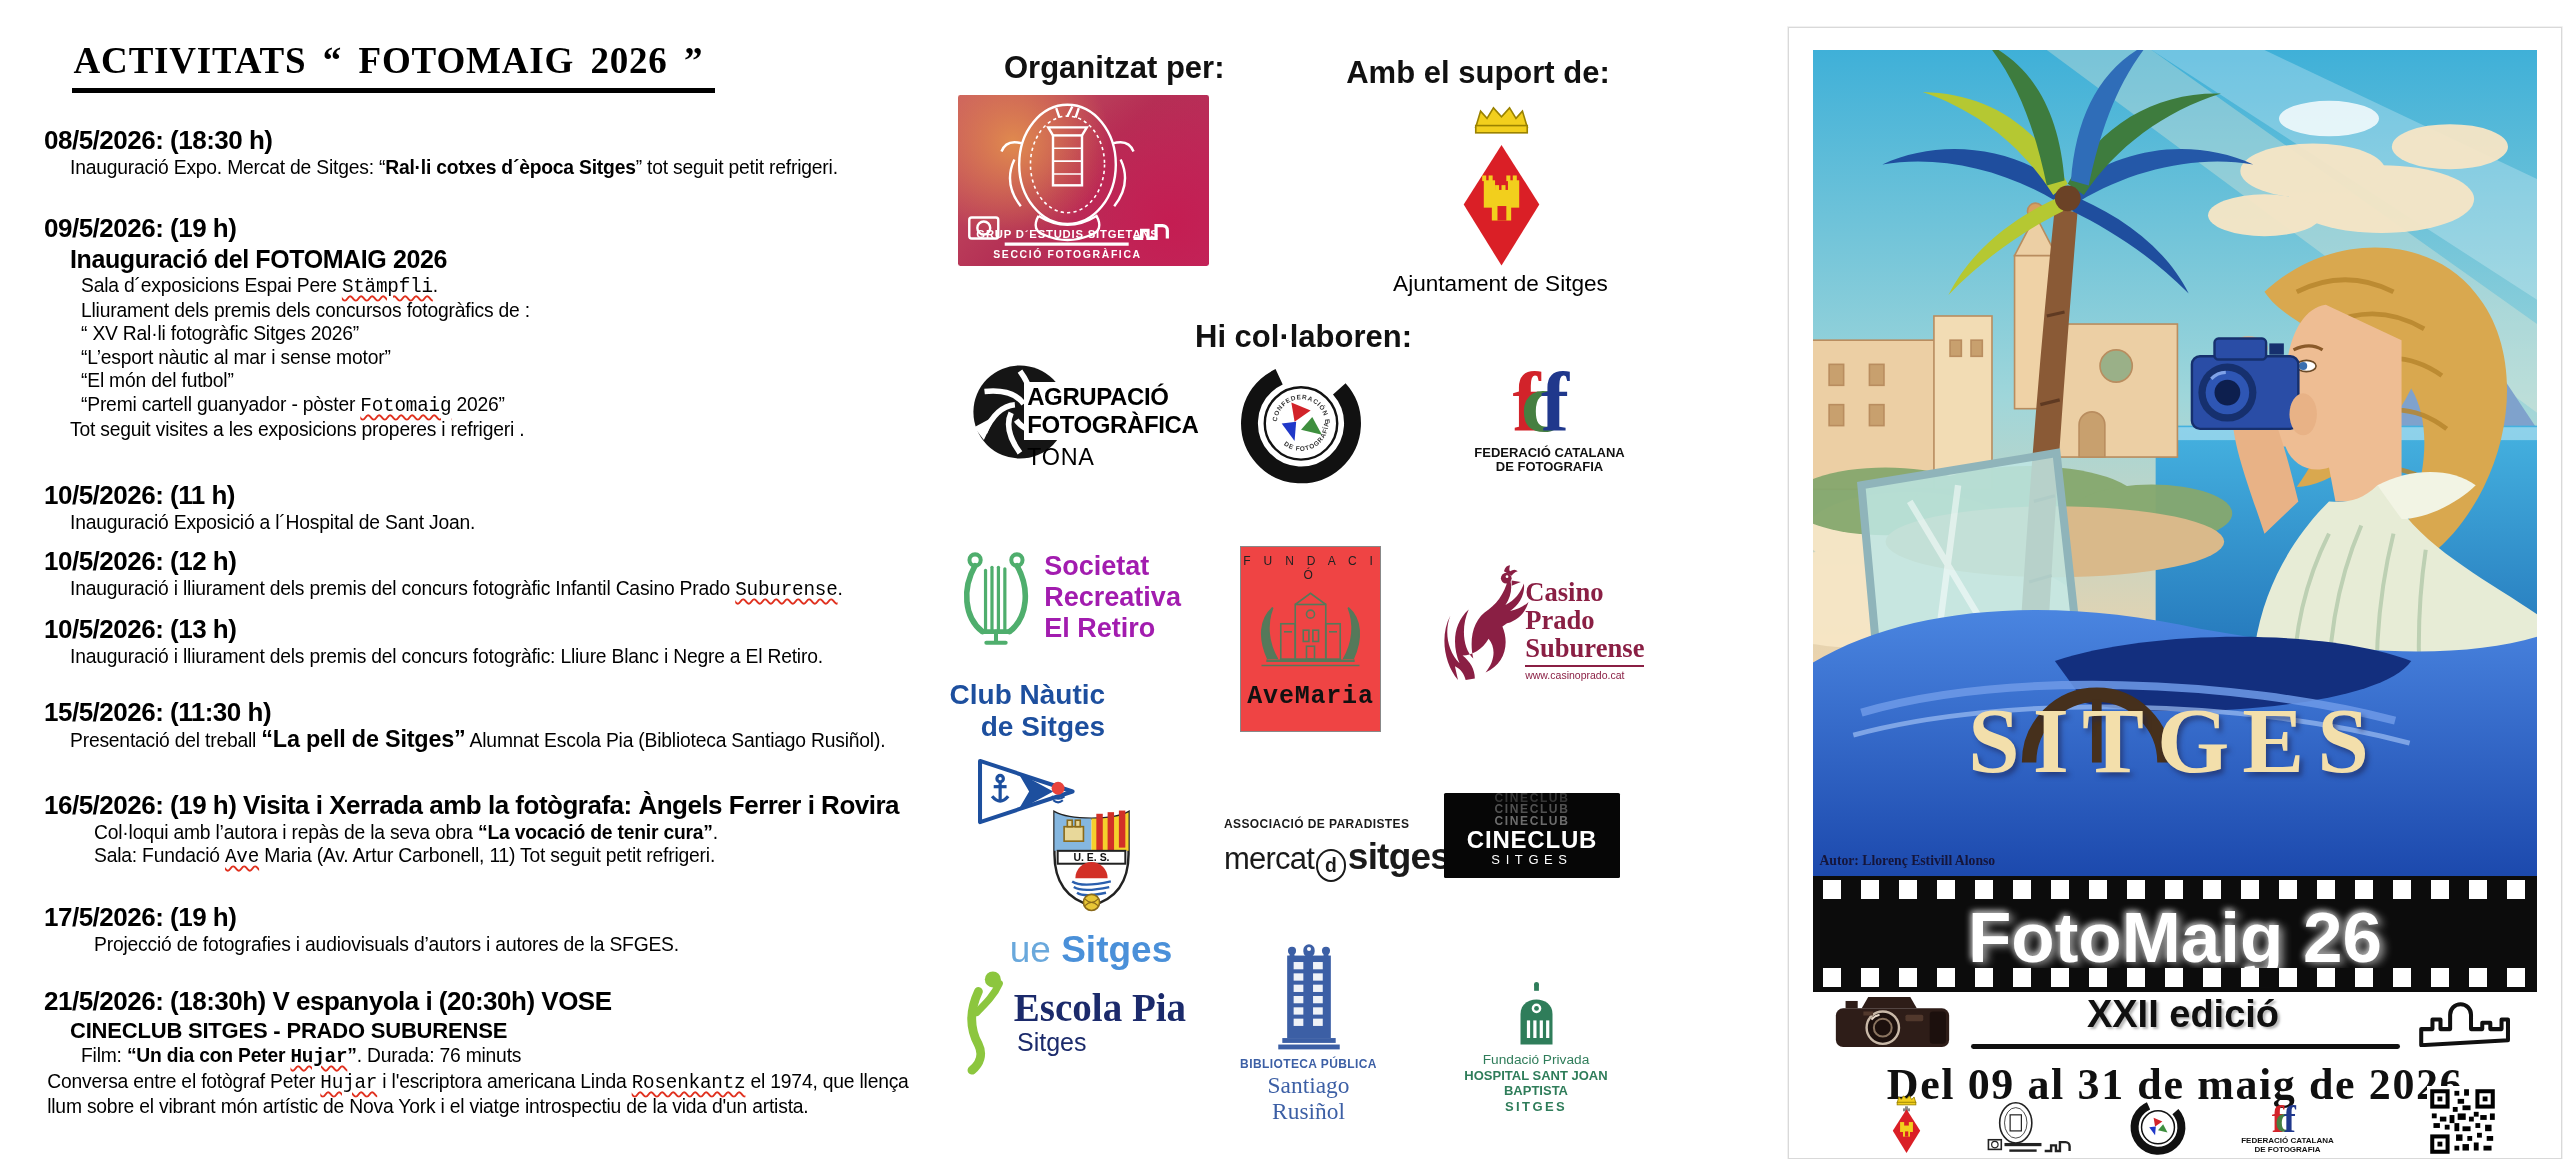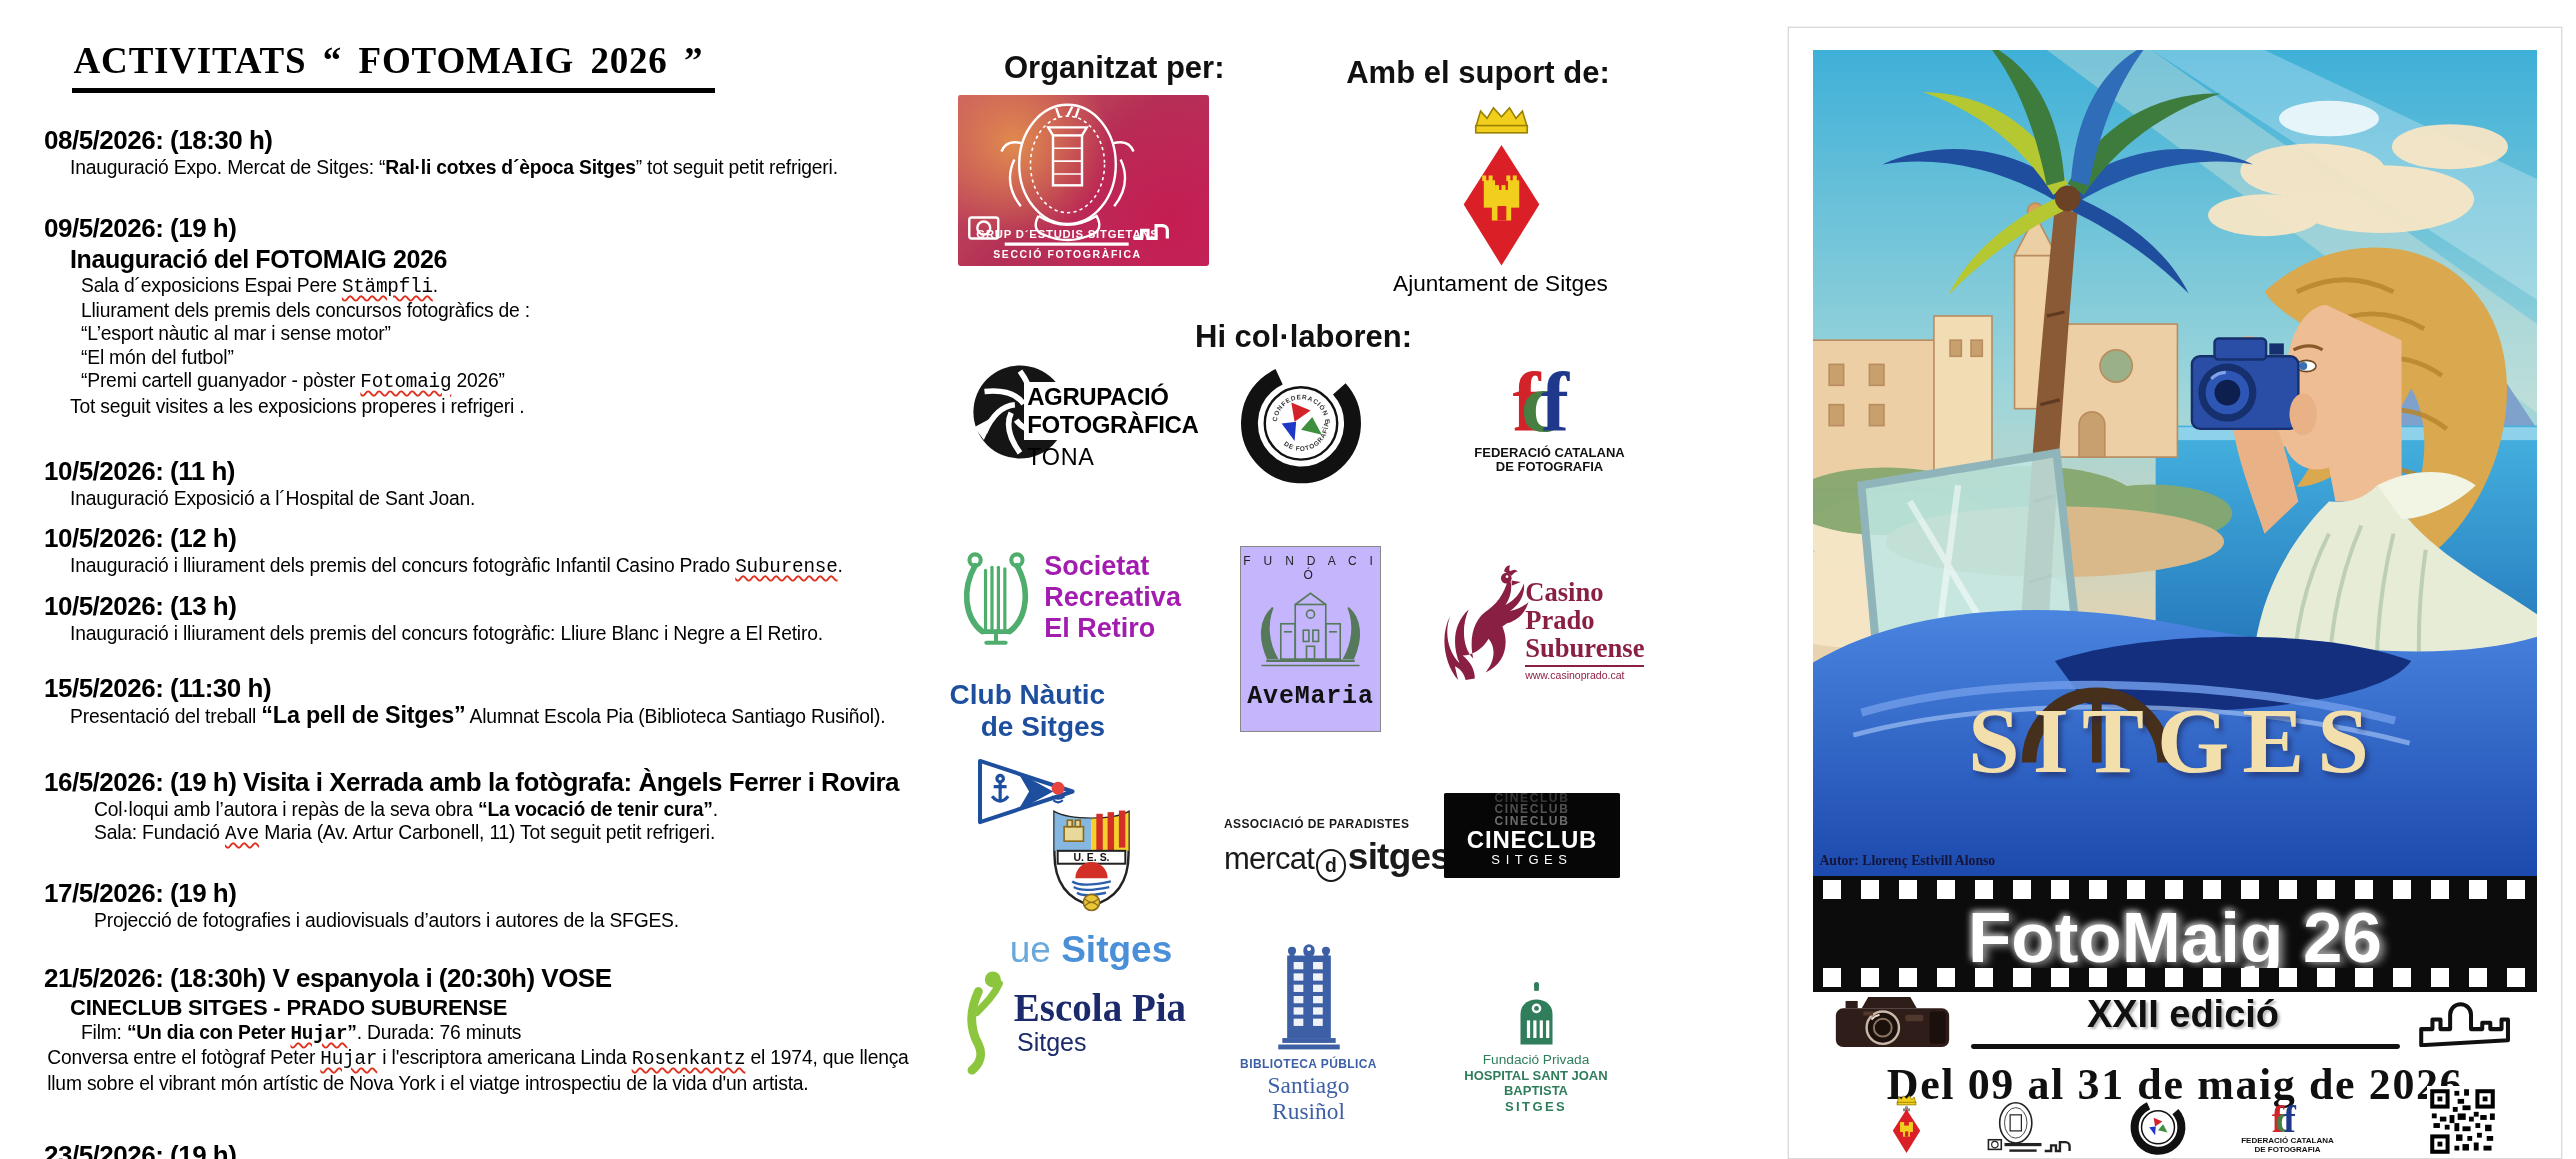--- a/index.html
+++ b/index.html
@@ -56,21 +56,21 @@
   #fcf{left:526px;top:364px;width:193px;text-align:center;}
   .fcf-letters{font:700 84px/77px "Liberation Serif",serif;letter-spacing:-6.4px;}
   .fcf-letters .f1{color:#d2232a;}
   .fcf-letters .c{color:#467f41;position:relative;left:-13px;}
   .fcf-letters .f2{color:#20388c;position:relative;left:-24px;}
   .fcf-cap{margin-top:4.8px;font:700 13px/14.5px "Liberation Sans",sans-serif;color:#111;}
   
   #retiro{left:32px;top:546px;display:flex;align-items:center;gap:11.3px;}
   .retiro-text{font:700 27px/31px "Liberation Sans",sans-serif;color:#a21caf;}
   
-  #avemaria{left:313px;top:546px;width:139px;height:184px;border:1.6px solid #888;background:#c4b5fd;text-align:center;}
+  #avemaria{left:313px;top:546px;width:139px;height:184px;border:1.6px solid #888;background:#ef4444;text-align:center;}
   .am-top{margin-top:8px;font:400 12px/13.7px "Liberation Sans",sans-serif;letter-spacing:4.8px;color:#222;}
   .am-name{font:700 25px/27px "Liberation Mono","DejaVu Sans Mono",monospace;color:#111;letter-spacing:0.8px;}
   
   #casino{left:508px;top:564px;display:flex;align-items:center;}
   .cas-text{margin-left:-4.8px;color:#8a1f44;font:700 26.6px/28px "Liberation Serif",serif;}
   .cas-text .rule{height:2.4px;background:#8a1f44;margin:3.2px 0 1.6px 0;}
   .cas-url{font:400 10.5px/12px "Liberation Sans",sans-serif;color:#8a1f44;}
   
   #nautic{left:22.6px;top:679px;display:flex;align-items:center;gap:8px;flex-direction:column;}
   .nau-text{font:700 28px/32px "Liberation Sans",sans-serif;color:#1d4f9e;text-align:right;}
@@ -152,20 +152,21 @@
     <div id="events-root">
         <div class="event">
           <div class="ev-head">08/5/2026: (18:30 h)</div>
           <div class="ev-line i1"><span>Inauguració Expo. Mercat de Sitges: “</span><span class="b">Ral·li cotxes d´època Sitges</span><span>” tot seguit petit refrigeri.</span></div>
         </div>
         <div class="event">
           <div class="ev-head">09/5/2026: (19 h)</div>
           <div class="ev-line i1 sub"><span>Inauguració del FOTOMAIG 2026</span></div>
           <div class="ev-line i2"><span>Sala d´exposicions Espai Pere </span><span class="w">Stämpfli</span><span>.</span></div>
           <div class="ev-line i2"><span>Lliurament  dels premis dels concursos fotogràfics  de :</span></div>
+          <div class="ev-line i2"><span>“ XV Ral·li fotogràfic Sitges 2026”</span></div>
           <div class="ev-line i2"><span>“L’esport  nàutic al mar i sense motor”</span></div>
           <div class="ev-line i2"><span>“El món del futbol”</span></div>
           <div class="ev-line i2"><span>“Premi cartell guanyador - pòster </span><span class="w">Fotomaig</span><span> 2026”</span></div>
           <div class="ev-line i1"><span>Tot seguit visites a  les  exposicions properes i refrigeri .</span></div>
         </div>
         <div class="event">
           <div class="ev-head">10/5/2026: (11 h)</div>
           <div class="ev-line i1"><span>Inauguració Exposició a l´Hospital de Sant Joan.</span></div>
         </div>
         <div class="event">

